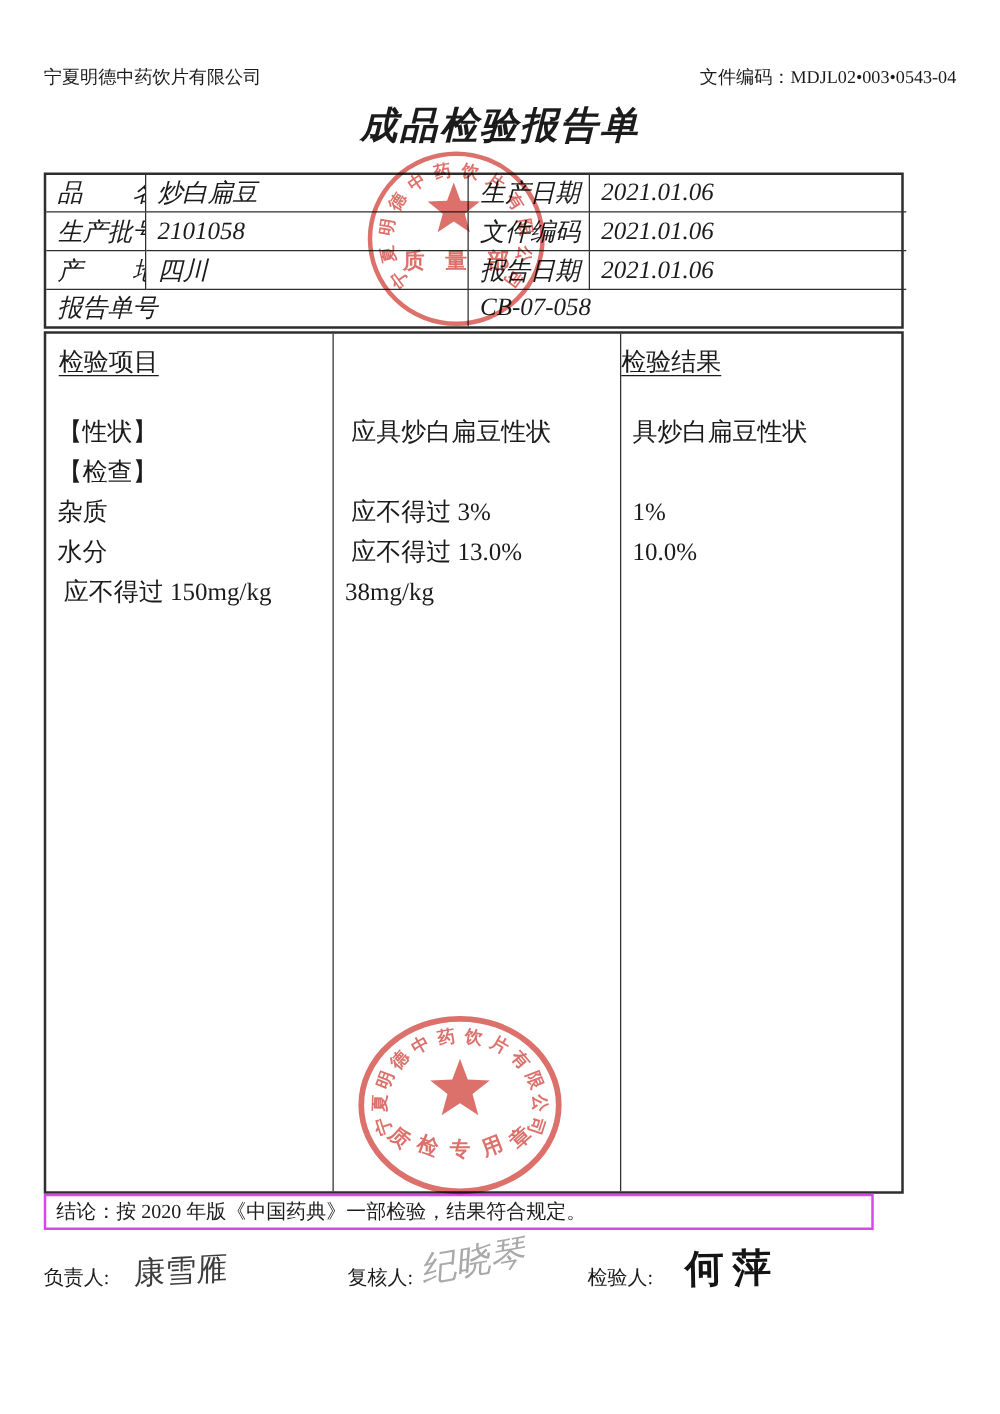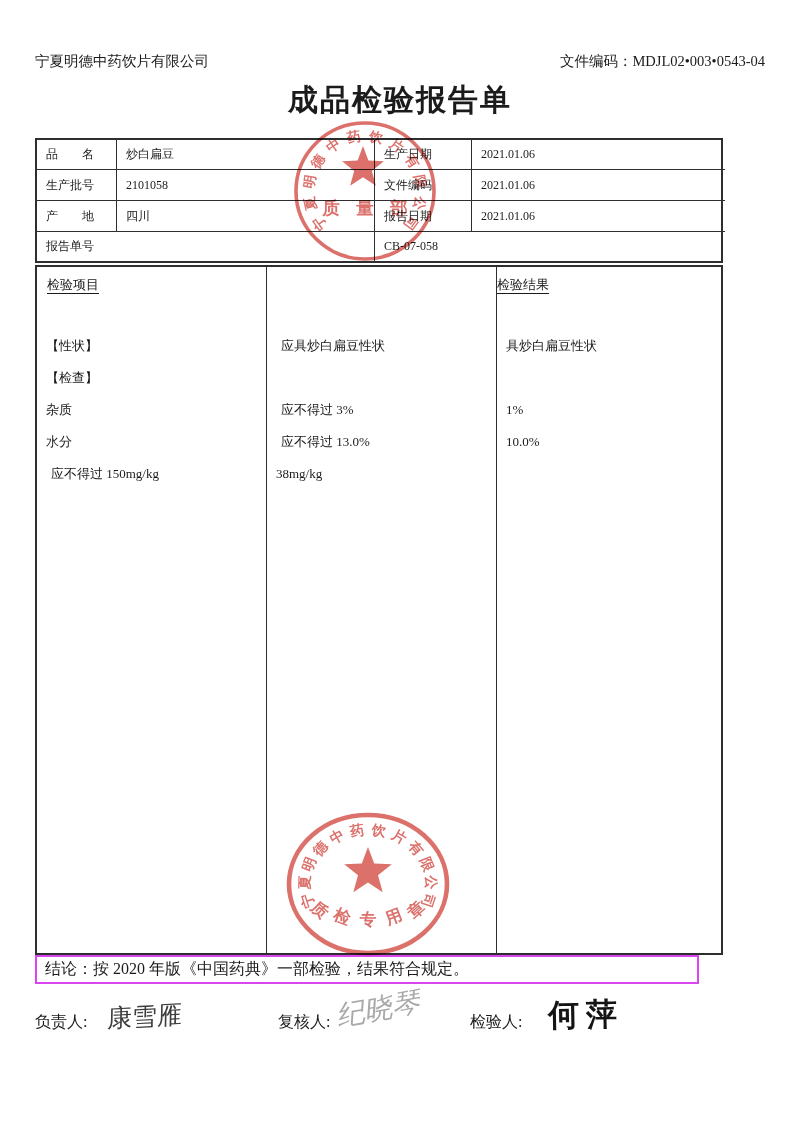--- a/index.html
+++ b/index.html
@@ -8,41 +8,42 @@
     position:relative; width:800px; height:1131px; background:#fff;
     font-family:"Liberation Serif", serif; color:#1b1b1b; overflow:hidden;
   }
   
   .doc-header {
     position:absolute; left:35px; right:35px; top:52px;
     display:flex; justify-content:space-between; font-size:14.5px;
   }
   .doc-title {
     position:absolute; left:0; width:100%; top:80px; text-align:center;
-    font-size:30px; font-weight:bold; letter-spacing:2px;
+    font-size:30px; font-weight:bold; letter-spacing:2px;font-style:italic;
   }
   
   .info-table {
     position:absolute; left:35px; top:138px; width:688px; height:125px;
     border:2px solid #2e2e2e; display:grid;
     grid-template-columns:80px 258px 97px 253px;
     grid-template-rows:30px 31px 31px 29px;
-    font-size:12px;
+    font-size:20px;
+    font-style:italic;
   }
   .info-table .cell {
     border-right:1px solid #2e2e2e; border-bottom:1px solid #2e2e2e;
     display:flex; align-items:center; padding-left:9px; white-space:nowrap; overflow:hidden;
   }
   .info-table .cell.last-col { border-right:none; }
   .info-table .cell.last-row { border-bottom:none; }
   .info-table .cell.span2 { grid-column:span 2; }
   
   .main-table {
     position:absolute; left:35px; top:265px; width:688px; height:690px;
-    border:2px solid #2e2e2e; font-size:13px;
+    border:2px solid #2e2e2e; font-size:20px;
   }
   .vline { position:absolute; top:0; bottom:0; width:1px; background:#2e2e2e; }
   .vline.v1 { left:229px; } .vline.v2 { left:459px; }
   .mt-header { position:absolute; top:9px; left:0; width:100%; height:22px; }
   .mt-header span {
     position:absolute; text-decoration:underline; text-underline-offset:4px;
     text-decoration-thickness:1px;
   }
   .mt-header .h1 { left:10px; }
   .mt-header .h2 { left:230px; width:230px; text-align:center; }

